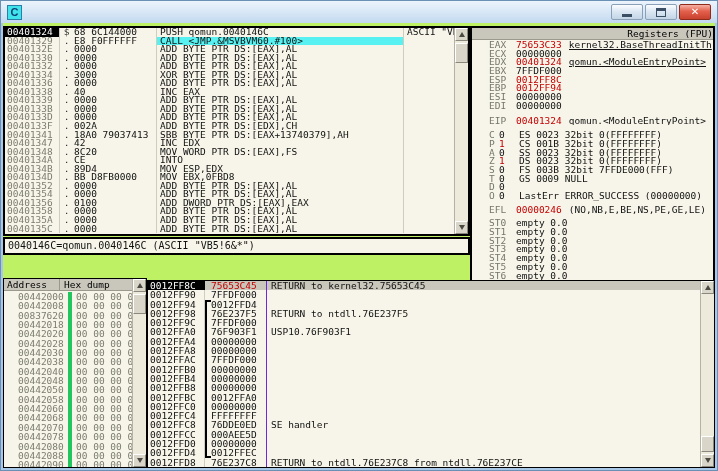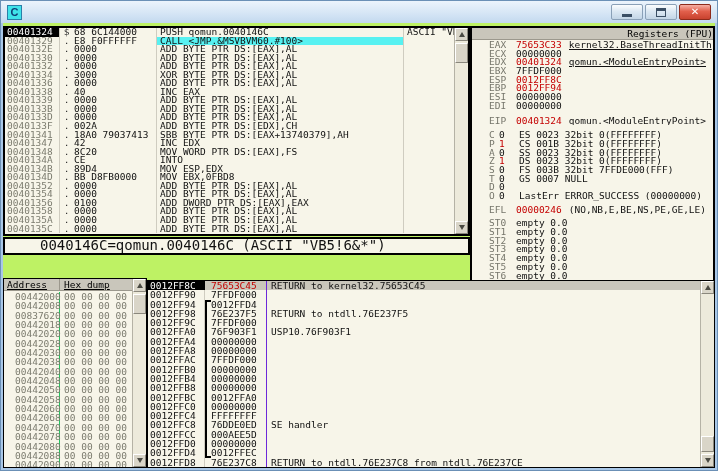--- a/index.html
+++ b/index.html
@@ -34,21 +34,21 @@
   .g-min { width:10px; height:3px; background:#3A4E64; margin-top:7px; }
   .g-max { width:10px; height:9px; border:1px solid #3A4E64; border-top-width:3px; }
   .g-close { color:#fff; font:bold 10px/10px "DejaVu Sans", sans-serif; }
 
   
   .client { position:absolute; left:3px; top:23px; right:3px; bottom:3px; background:#bef264; }
   .pane { position:absolute; background:#F7F5E9; border:2px solid #000; overflow:hidden; }
   #disasm    { left:0;     top:3px;   width:467px; height:210px; }
   #registers { left:467px; top:3px;   width:245px; height:257px; }
   #infopane  { left:0;     top:214px; width:467px; height:18px; }
-  #dump      { left:0;     top:255px; width:144px; height:190px; border-width:1px;text-decoration:underline; }
+  #dump      { left:0;     top:255px; width:144px; height:190px; border-width:1px; }
   #stack     { left:144px; top:257px; width:568px; height:188px; border-width:1px; }
 
   
   .vsb { position:absolute; top:0; right:0; bottom:0; width:14px; background:#EDEADB; border-left:1px solid #B5B2A5; z-index:5; }
   .sb-btn {
     position:absolute; left:0; right:0; height:13px; background:#D9D5C8;
     border:1px solid #8A877C; border-top-color:#FFFFFF; border-left-color:#FFFFFF;
     display:flex; align-items:center; justify-content:center;
   }
   .sb-up { top:0; } .sb-down { bottom:0; }
@@ -79,29 +79,29 @@
   .rval.red { color:#C40000; }
   .rnote { margin-left:7px; color:#111; overflow:hidden; white-space:pre;text-decoration:underline; }
   .fname { width:10px; flex:none; color:#76766B; }
   .fval  { width:12px; flex:none; color:#111; }
   .fval.red { color:#C40000; }
   .fseg  { margin-left:8px; color:#111; white-space:pre; }
   .stline { color:#46463E; }
   .gap6 { height:6px; } .gap5 { height:5px; }
 
   
-  .info-text { font-size:14px; line-height:13px; padding-left:15px; white-space:pre; color:#111;margin-left:20px; }
+  .info-text { font-size:10px; line-height:13px; padding-left:3px; white-space:pre; color:#111; }
 
   
   .dump-head { height:12px; background:#C9C6BB; border-bottom:1px solid #9B988D; display:flex; font-size:9.5px; line-height:12px; white-space:pre; margin-right:14px; }
   .dh-addr { width:56px; flex:none; padding-left:3px; border-right:1px solid #9B988D; }
   .dh-hex  { flex:1; padding-left:4px; }
   #dump-rows { position:absolute; left:0; top:13px; right:14px; bottom:0; overflow:hidden; }
   .mrow { display:flex; height:9.35px; line-height:9.5px; font-size:9.5px; white-space:pre; color:#7C7C6F; }
-  .m-addr { width:56px; flex:none; padding-left:11px; border-right:1px solid #22c55e; }
+  .m-addr { width:56px; flex:none; padding-left:2px; border-right:4px solid #22c55e;margin-left:12px; }
   .m-hex  { flex:1; padding-left:4px; overflow:hidden; }
 
   
   #stack-rows { position:absolute; left:0; top:0; right:14px; bottom:0; overflow:hidden; }
   .srow { display:flex; height:9.3px; line-height:9.4px; font-size:9.5px; white-space:pre; }
   .s-addr { width:57px; flex:none; padding-left:2px; color:#111; border-right:1px solid #CFCCC0; }
   .s-addr.sel { background:#000; color:#FFF; border-right-color:#000; }
   .s-br { width:6px; flex:none; }
   .s-br.start { border-left:2px solid #000; border-top:2px solid #000; }
   .s-br.mid   { border-left:2px solid #000; }
@@ -181,21 +181,21 @@
         <div class="rline"><span class="rname">ESI</span><span class="rval">00000000</span></div>
         <div class="rline"><span class="rname">EDI</span><span class="rval">00000000</span></div>
         <div class="gap6"></div>
         <div class="rline"><span class="rname">EIP</span><span class="rval red">00401324</span><span class="rnote">qomun.&lt;ModuleEntryPoint&gt;</span></div>
         <div class="gap6"></div>
         <div class="rline"><span class="fname">C</span><span class="fval">0</span><span class="fseg">ES 0023 32bit 0(FFFFFFFF)</span></div>
         <div class="rline"><span class="fname">P</span><span class="fval red">1</span><span class="fseg">CS 001B 32bit 0(FFFFFFFF)</span></div>
         <div class="rline"><span class="fname">A</span><span class="fval">0</span><span class="fseg">SS 0023 32bit 0(FFFFFFFF)</span></div>
         <div class="rline"><span class="fname">Z</span><span class="fval red">1</span><span class="fseg">DS 0023 32bit 0(FFFFFFFF)</span></div>
         <div class="rline"><span class="fname">S</span><span class="fval">0</span><span class="fseg">FS 003B 32bit 7FFDE000(FFF)</span></div>
-        <div class="rline"><span class="fname">T</span><span class="fval">0</span><span class="fseg">GS 0007 NULL</span></div>
+        <div class="rline"><span class="fname">T</span><span class="fval">0</span><span class="fseg">GS 0009 NULL</span></div>
         <div class="rline"><span class="fname">D</span><span class="fval">0</span></div>
         <div class="rline"><span class="fname">O</span><span class="fval">0</span><span class="fseg">LastErr ERROR_SUCCESS (00000000)</span></div>
         <div class="gap5"></div>
         <div class="rline"><span class="rname">EFL</span><span class="rval red">00000246</span><span class="rnote">(NO,NB,E,BE,NS,PE,GE,LE)</span></div>
         <div class="gap5"></div>
         <div class="rline stline"><span class="rname">ST0</span><span class="rval">empty 0.0</span></div>
         <div class="rline stline"><span class="rname">ST1</span><span class="rval">empty 0.0</span></div>
         <div class="rline stline"><span class="rname">ST2</span><span class="rval">empty 0.0</span></div>
         <div class="rline stline"><span class="rname">ST3</span><span class="rval">empty 0.0</span></div>
         <div class="rline stline"><span class="rname">ST4</span><span class="rval">empty 0.0</span></div>

